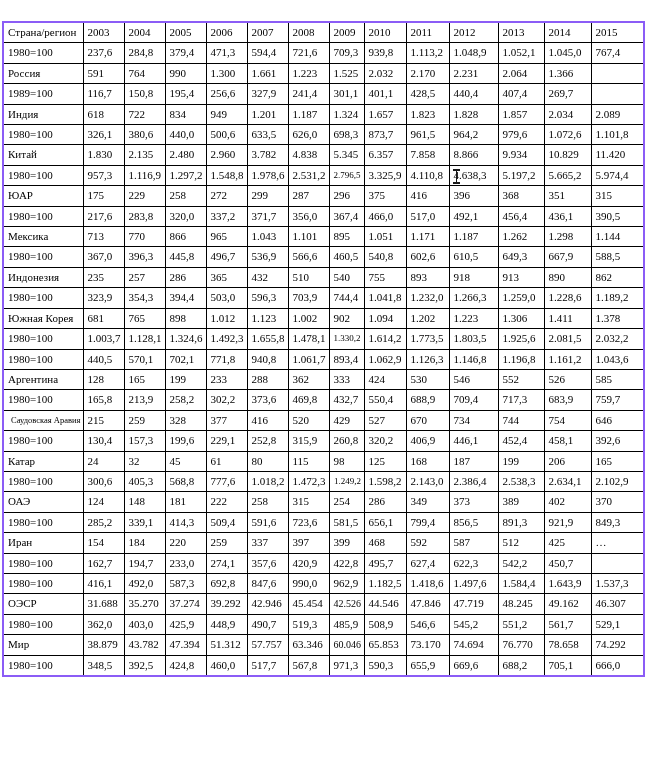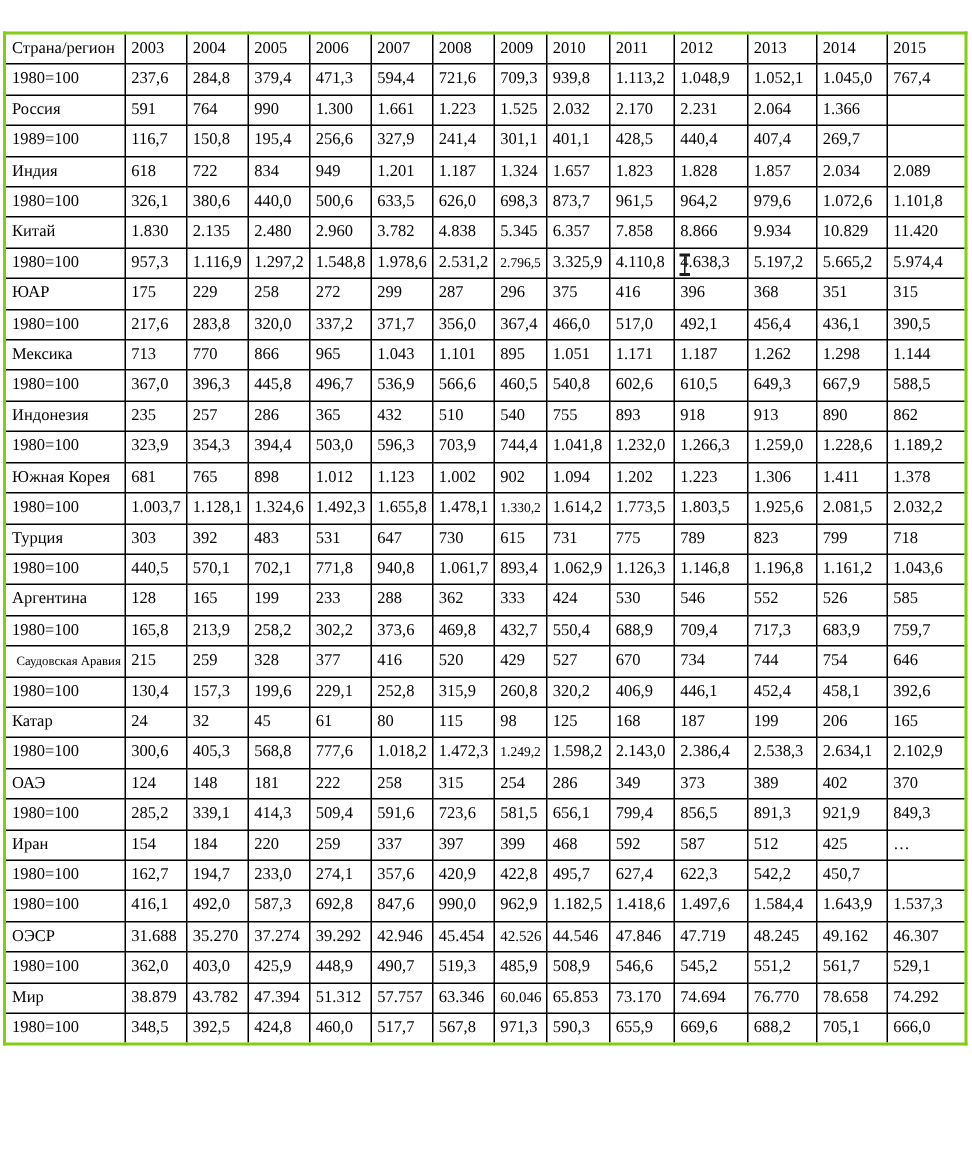--- a/index.html
+++ b/index.html
@@ -15,21 +15,21 @@
     background: #ffffff;
     overflow: hidden;
   }
   table.data-table {
     position: absolute;
     left: 2px;
     top: 21px;
     width: 550px;
     border-collapse: collapse;
     table-layout: fixed;
-    border: 2px solid #84cc16;
+    border: 2px solid #8b5cf6;
   }
   table.data-table td, table.data-table th {
     border: 1.5px solid #000;
     height: 19.4px;
     line-height: 19.4px;
     padding: 0 2px 0 4px;
     font-size: 11px;
     font-weight: normal;
     text-align: left;
     vertical-align: middle;
@@ -340,36 +340,20 @@
           <td>1.478,1</td>
           <td style="font-size: 9px;">1.330,2</td>
           <td>1.614,2</td>
           <td>1.773,5</td>
           <td>1.803,5</td>
           <td>1.925,6</td>
           <td>2.081,5</td>
           <td>2.032,2</td>
         </tr>
         <tr>
-          <td>Турция</td>
-          <td>303</td>
-          <td>392</td>
-          <td>483</td>
-          <td>531</td>
-          <td>647</td>
-          <td>730</td>
-          <td>615</td>
-          <td>731</td>
-          <td>775</td>
-          <td>789</td>
-          <td>823</td>
-          <td>799</td>
-          <td>718</td>
-        </tr>
-        <tr>
           <td>1980=100</td>
           <td>440,5</td>
           <td>570,1</td>
           <td>702,1</td>
           <td>771,8</td>
           <td>940,8</td>
           <td>1.061,7</td>
           <td>893,4</td>
           <td>1.062,9</td>
           <td>1.126,3</td>
@@ -459,21 +443,21 @@
           <td>165</td>
         </tr>
         <tr>
           <td>1980=100</td>
           <td>300,6</td>
           <td>405,3</td>
           <td>568,8</td>
           <td>777,6</td>
           <td>1.018,2</td>
           <td>1.472,3</td>
-          <td style="font-size: 9px;">1.249,2</td>
+          <td style="font-size: 9px; text-align: center;">1.249,2</td>
           <td>1.598,2</td>
           <td>2.143,0</td>
           <td>2.386,4</td>
           <td>2.538,3</td>
           <td>2.634,1</td>
           <td>2.102,9</td>
         </tr>
         <tr>
           <td>ОАЭ</td>
           <td>124</td>

